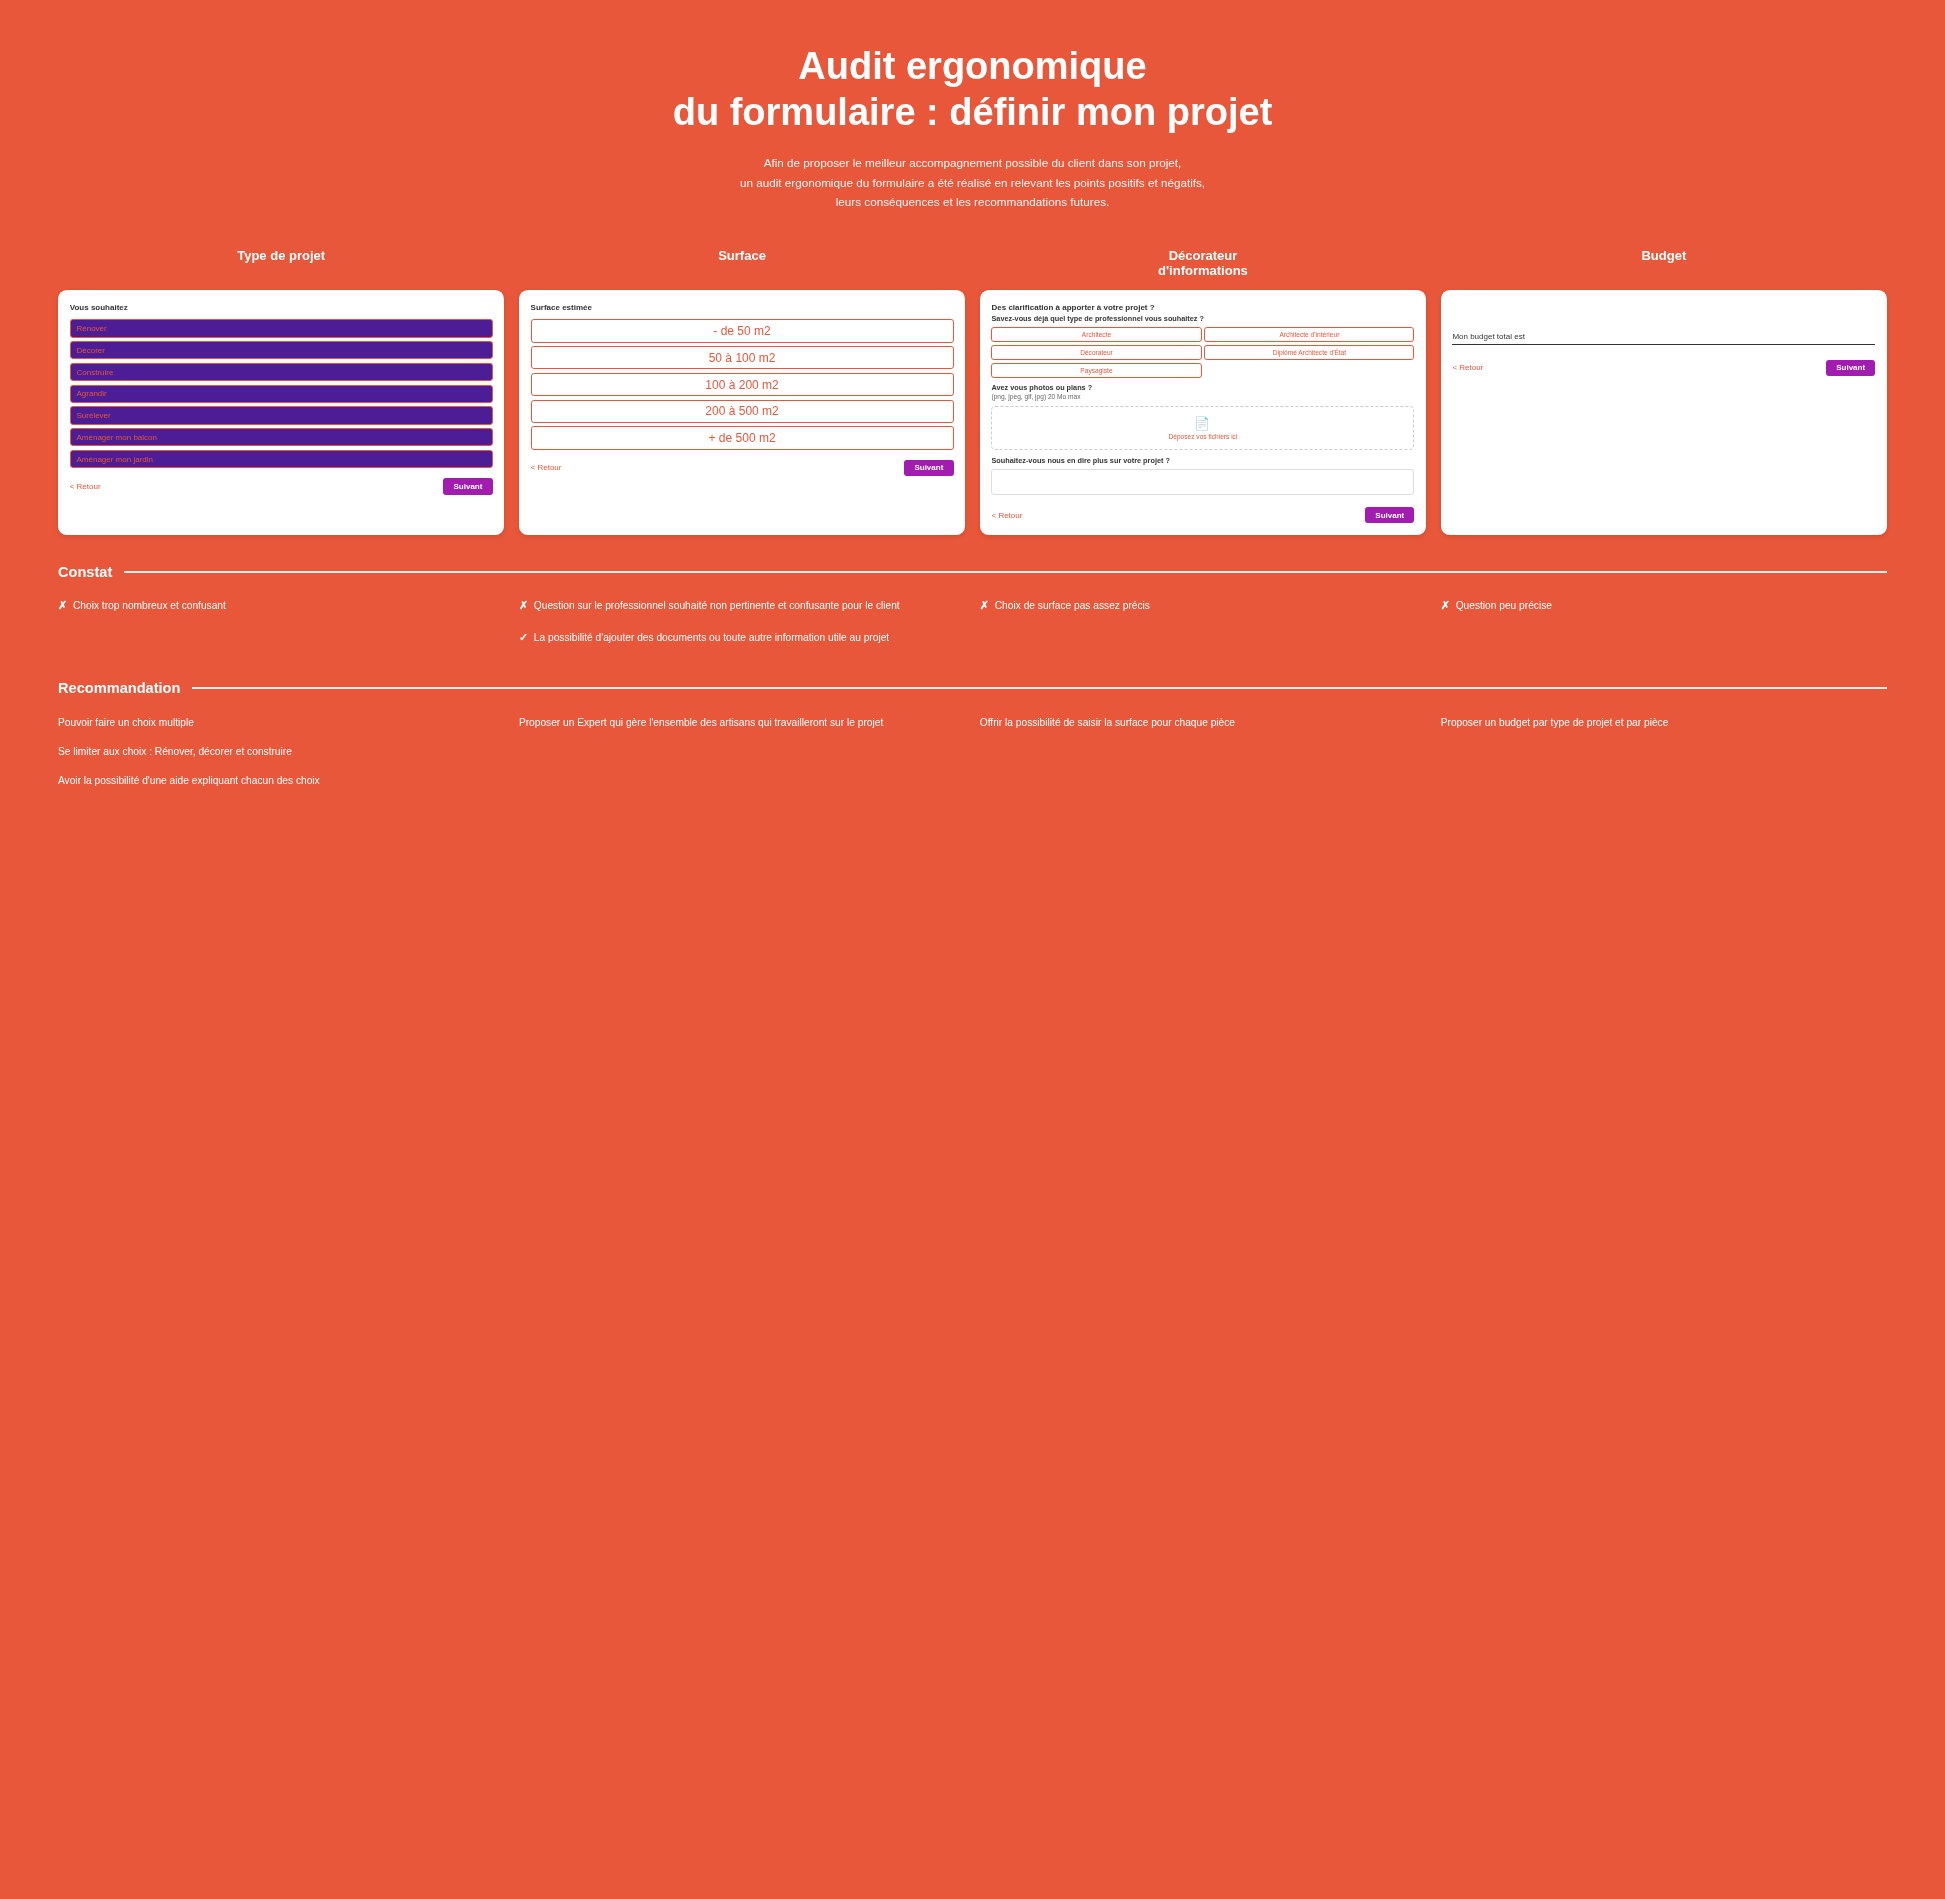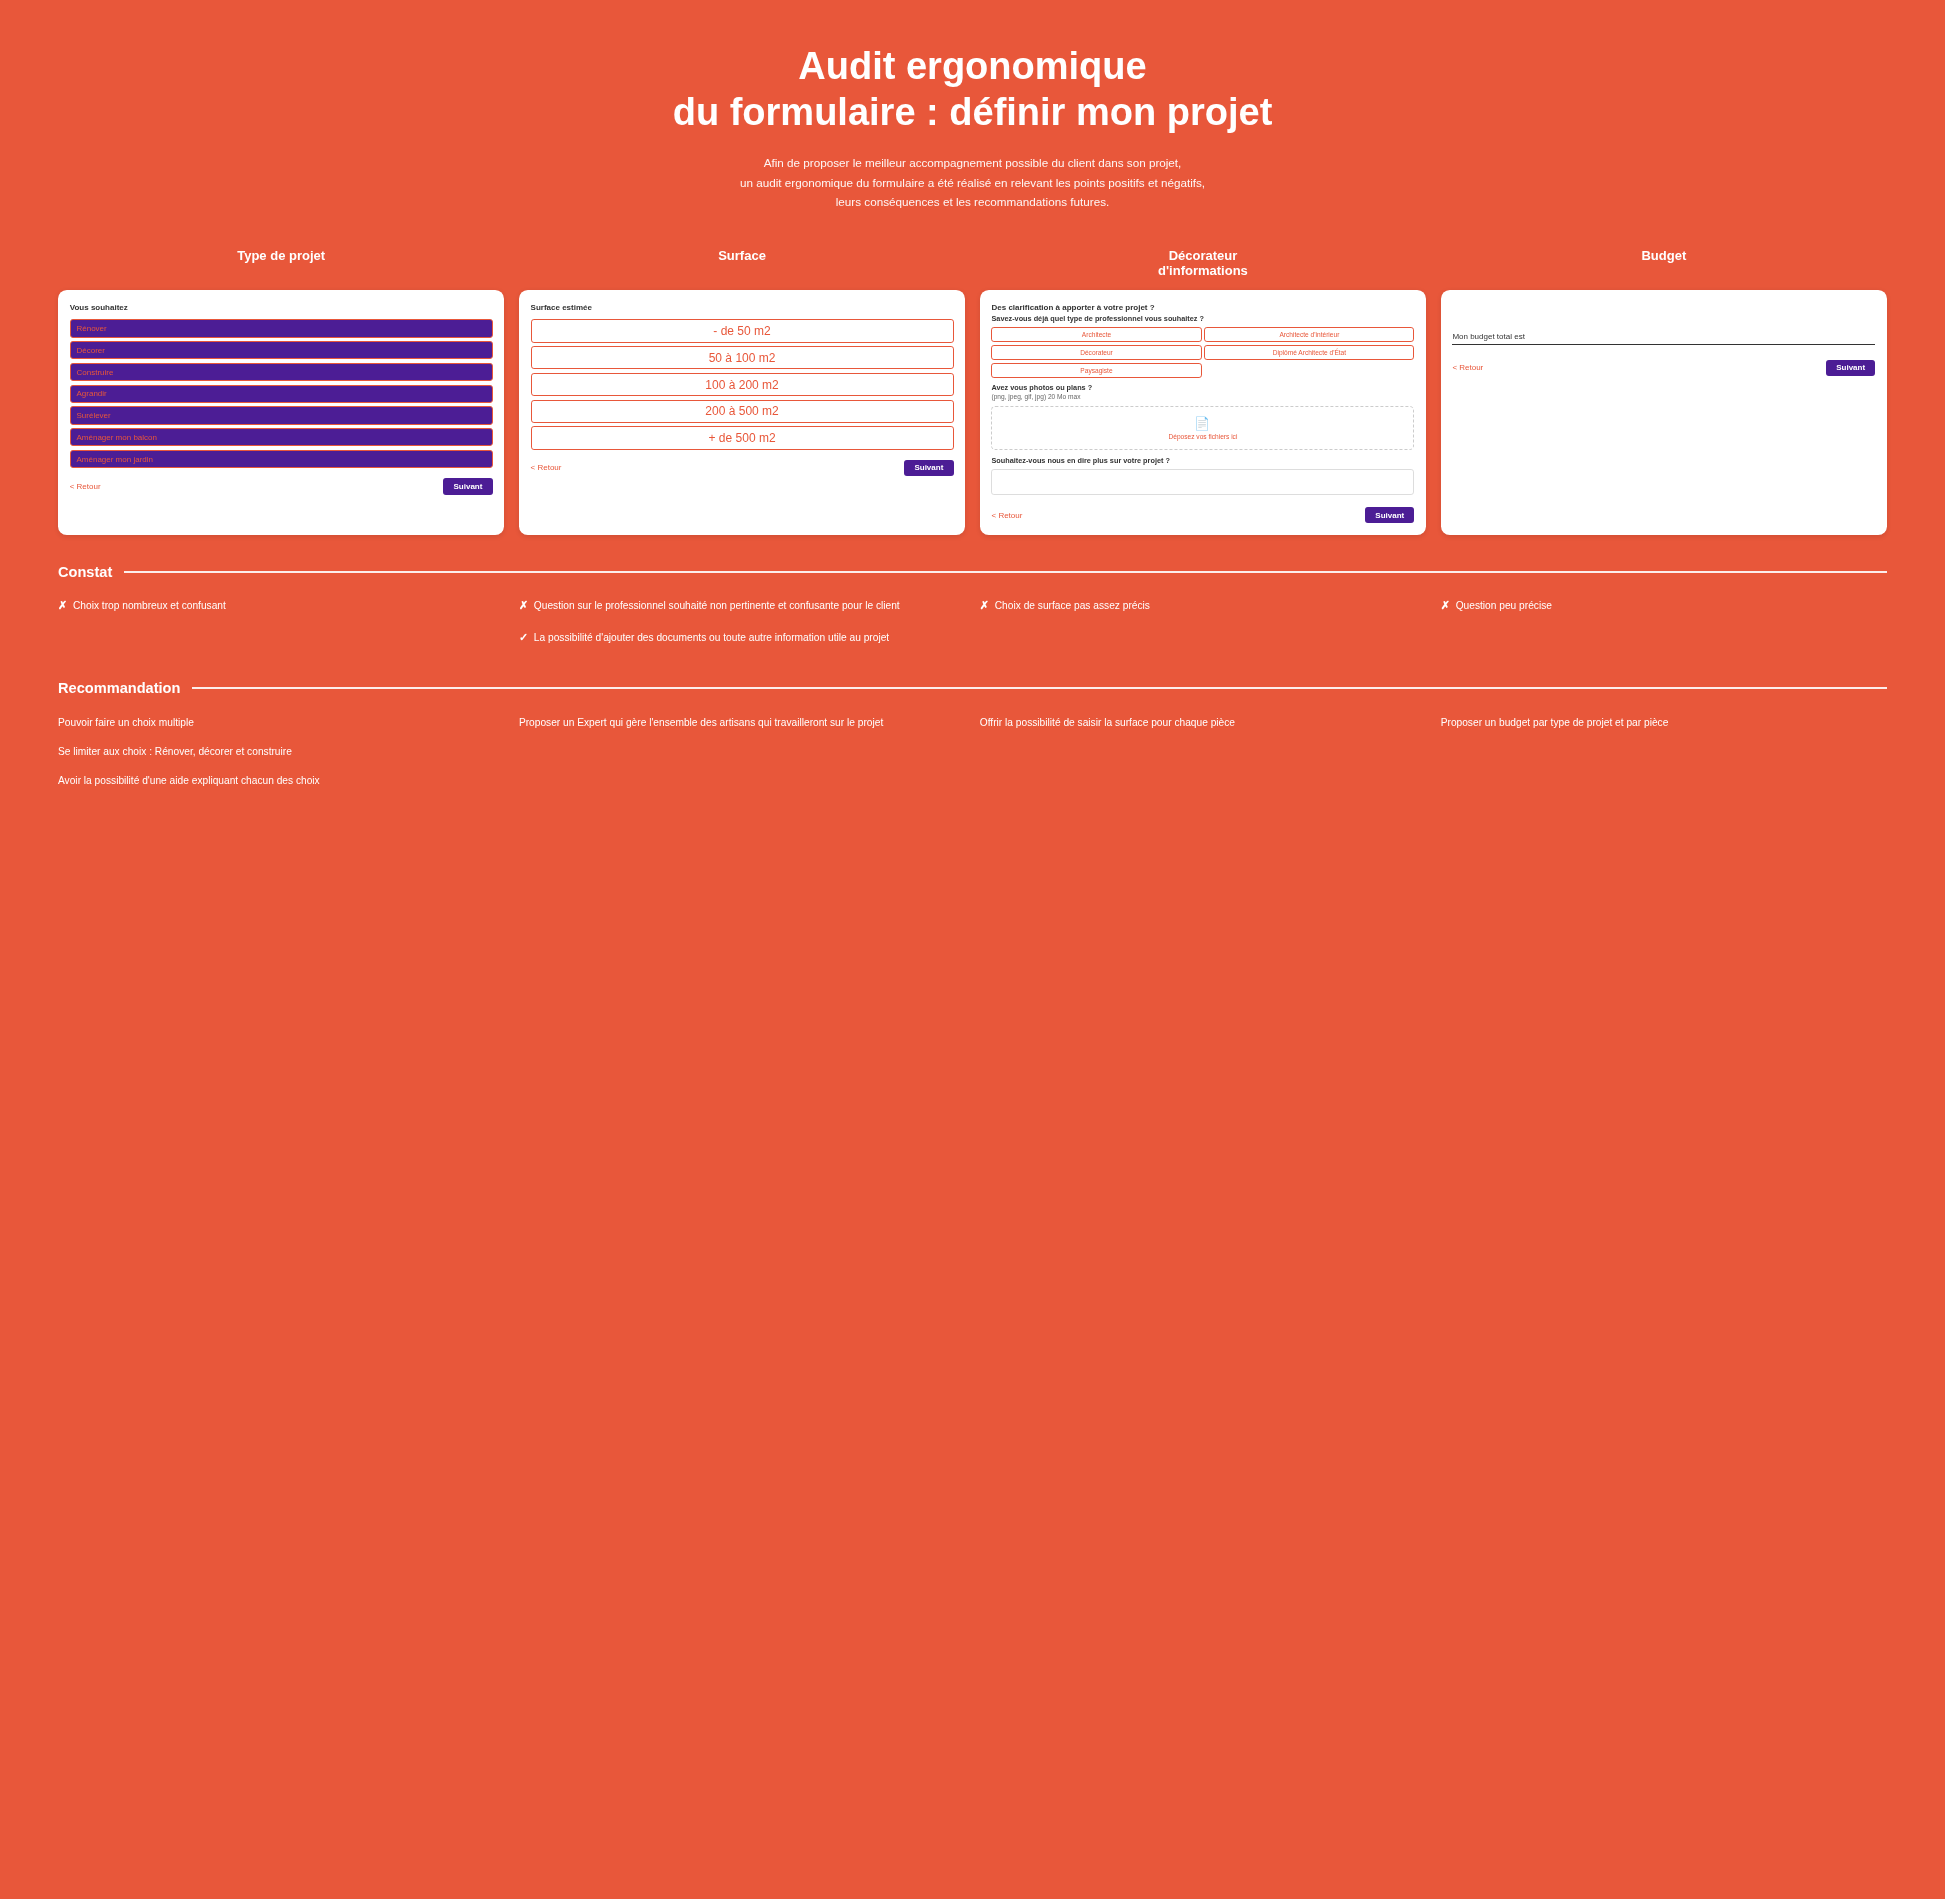--- a/index.html
+++ b/index.html
@@ -105,21 +105,21 @@
       margin-top: 10.2px;
     }
     .nav-back {
       font-size: 8px;
       color: #E8573A;
       cursor: pointer;
       background: none;
       border: none;
     }
     .nav-next {
-      background: #4c1d95;
+      background: #a21caf;
       color: white;
       border: none;
       border-radius: 2.9px;
       padding: 3.6px 10.2px;
       font-size: 8px;
       font-weight: 600;
       cursor: pointer;
     }
 
     

